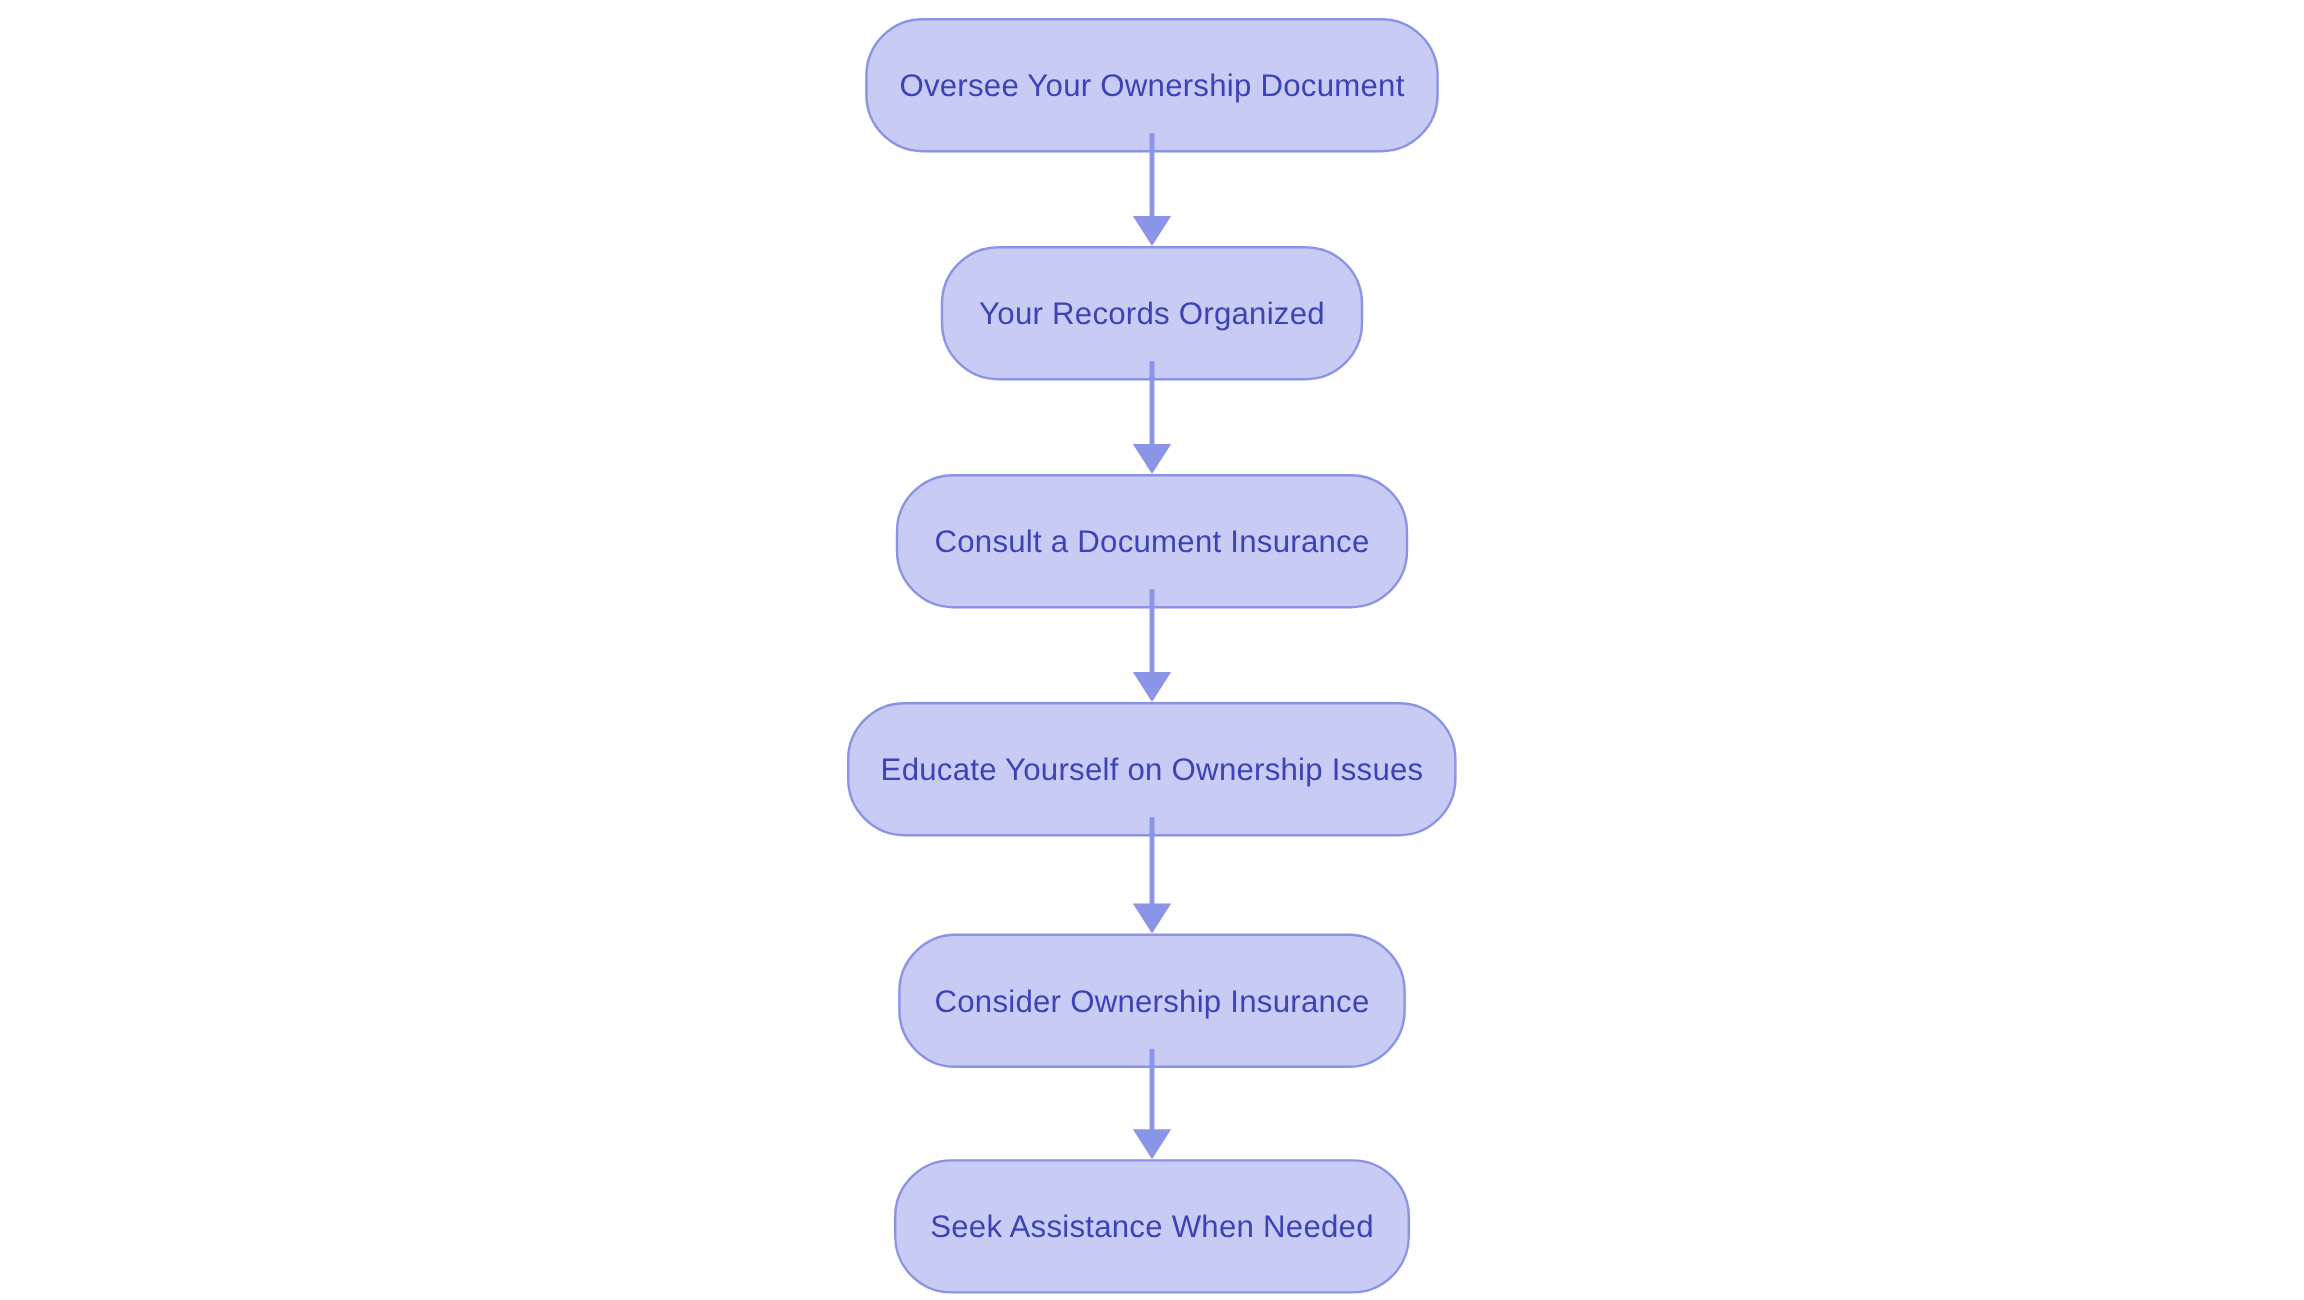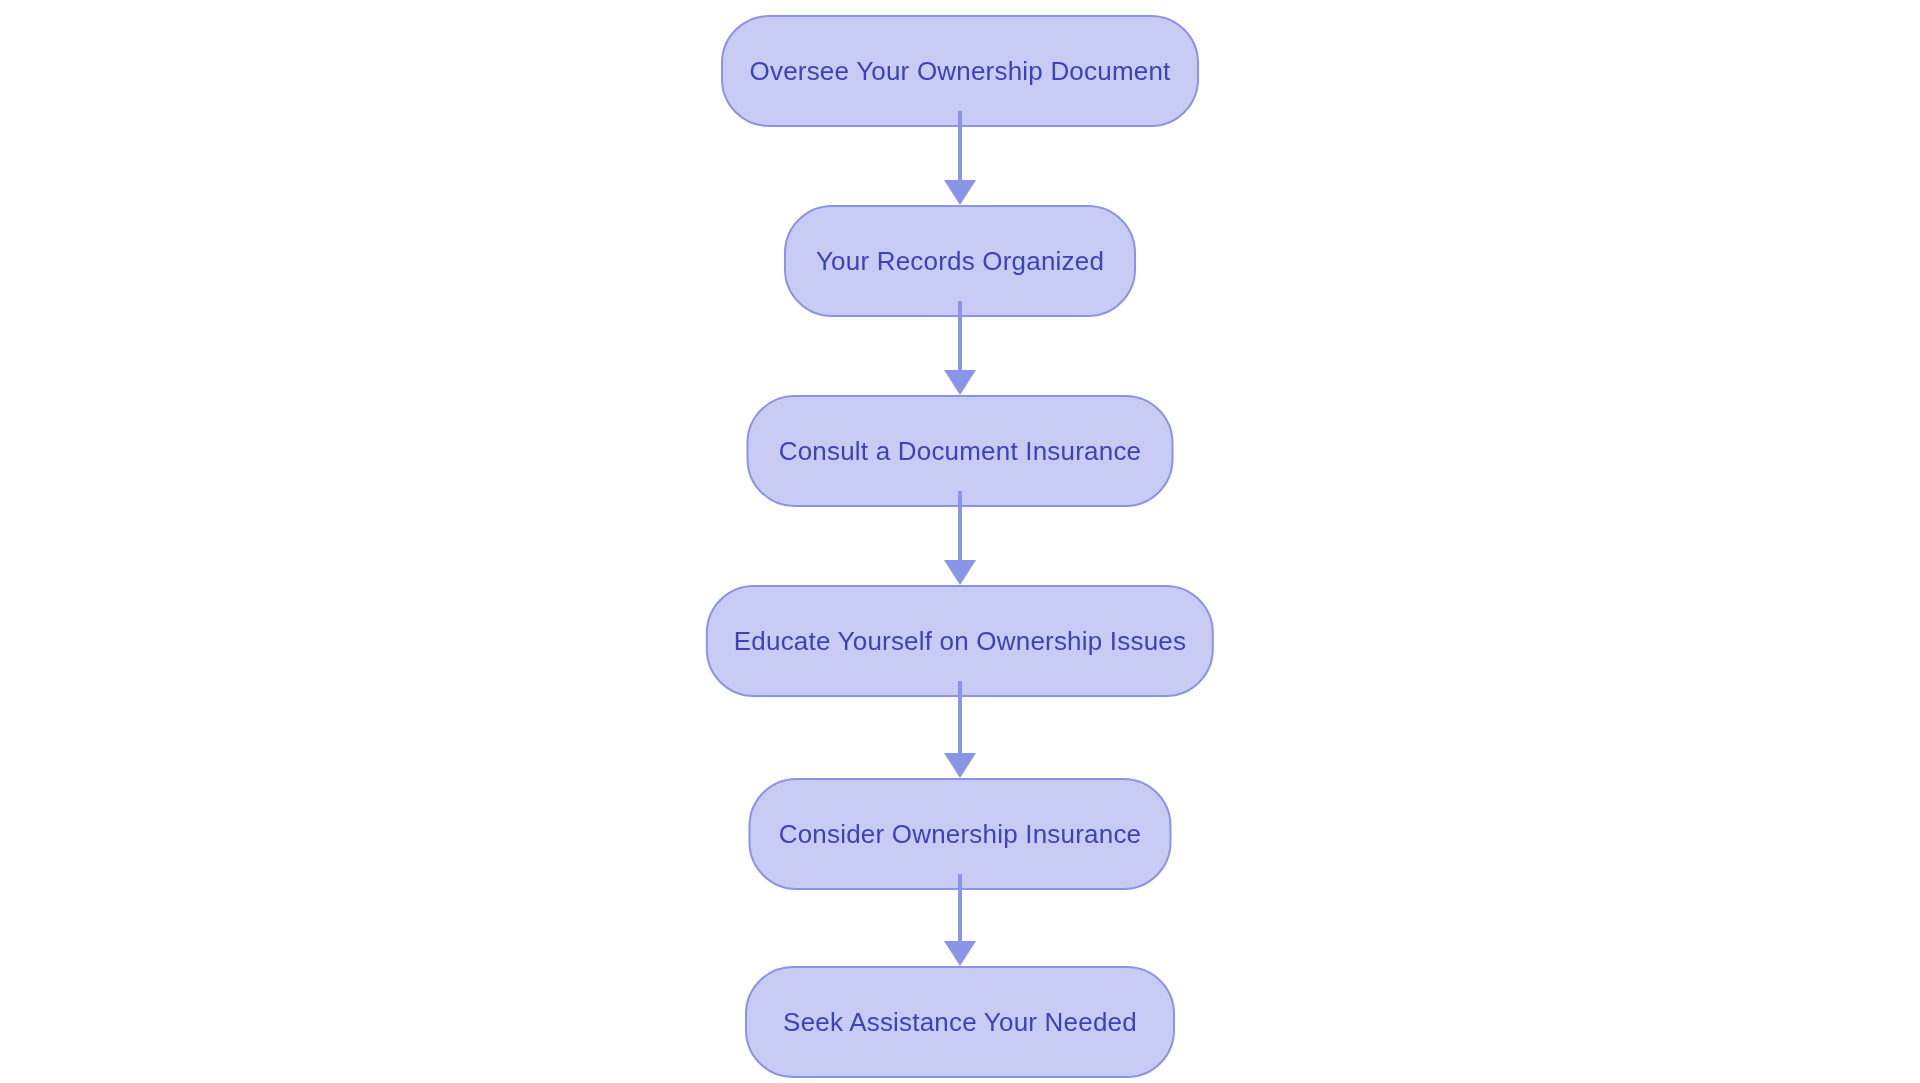--- a/index.html
+++ b/index.html
@@ -122,16 +122,16 @@
   <div class="node n5">
     <span>Consider Ownership Insurance</span>
   </div>
 
   <div class="arrow a5">
     <div class="shaft"></div>
     <div class="head"></div>
   </div>
 
   <div class="node n6">
-    <span>Seek Assistance Your Needed</span>
+    <span>Seek Assistance When Needed</span>
   </div>
 
 </div>
 
 </body></html>

